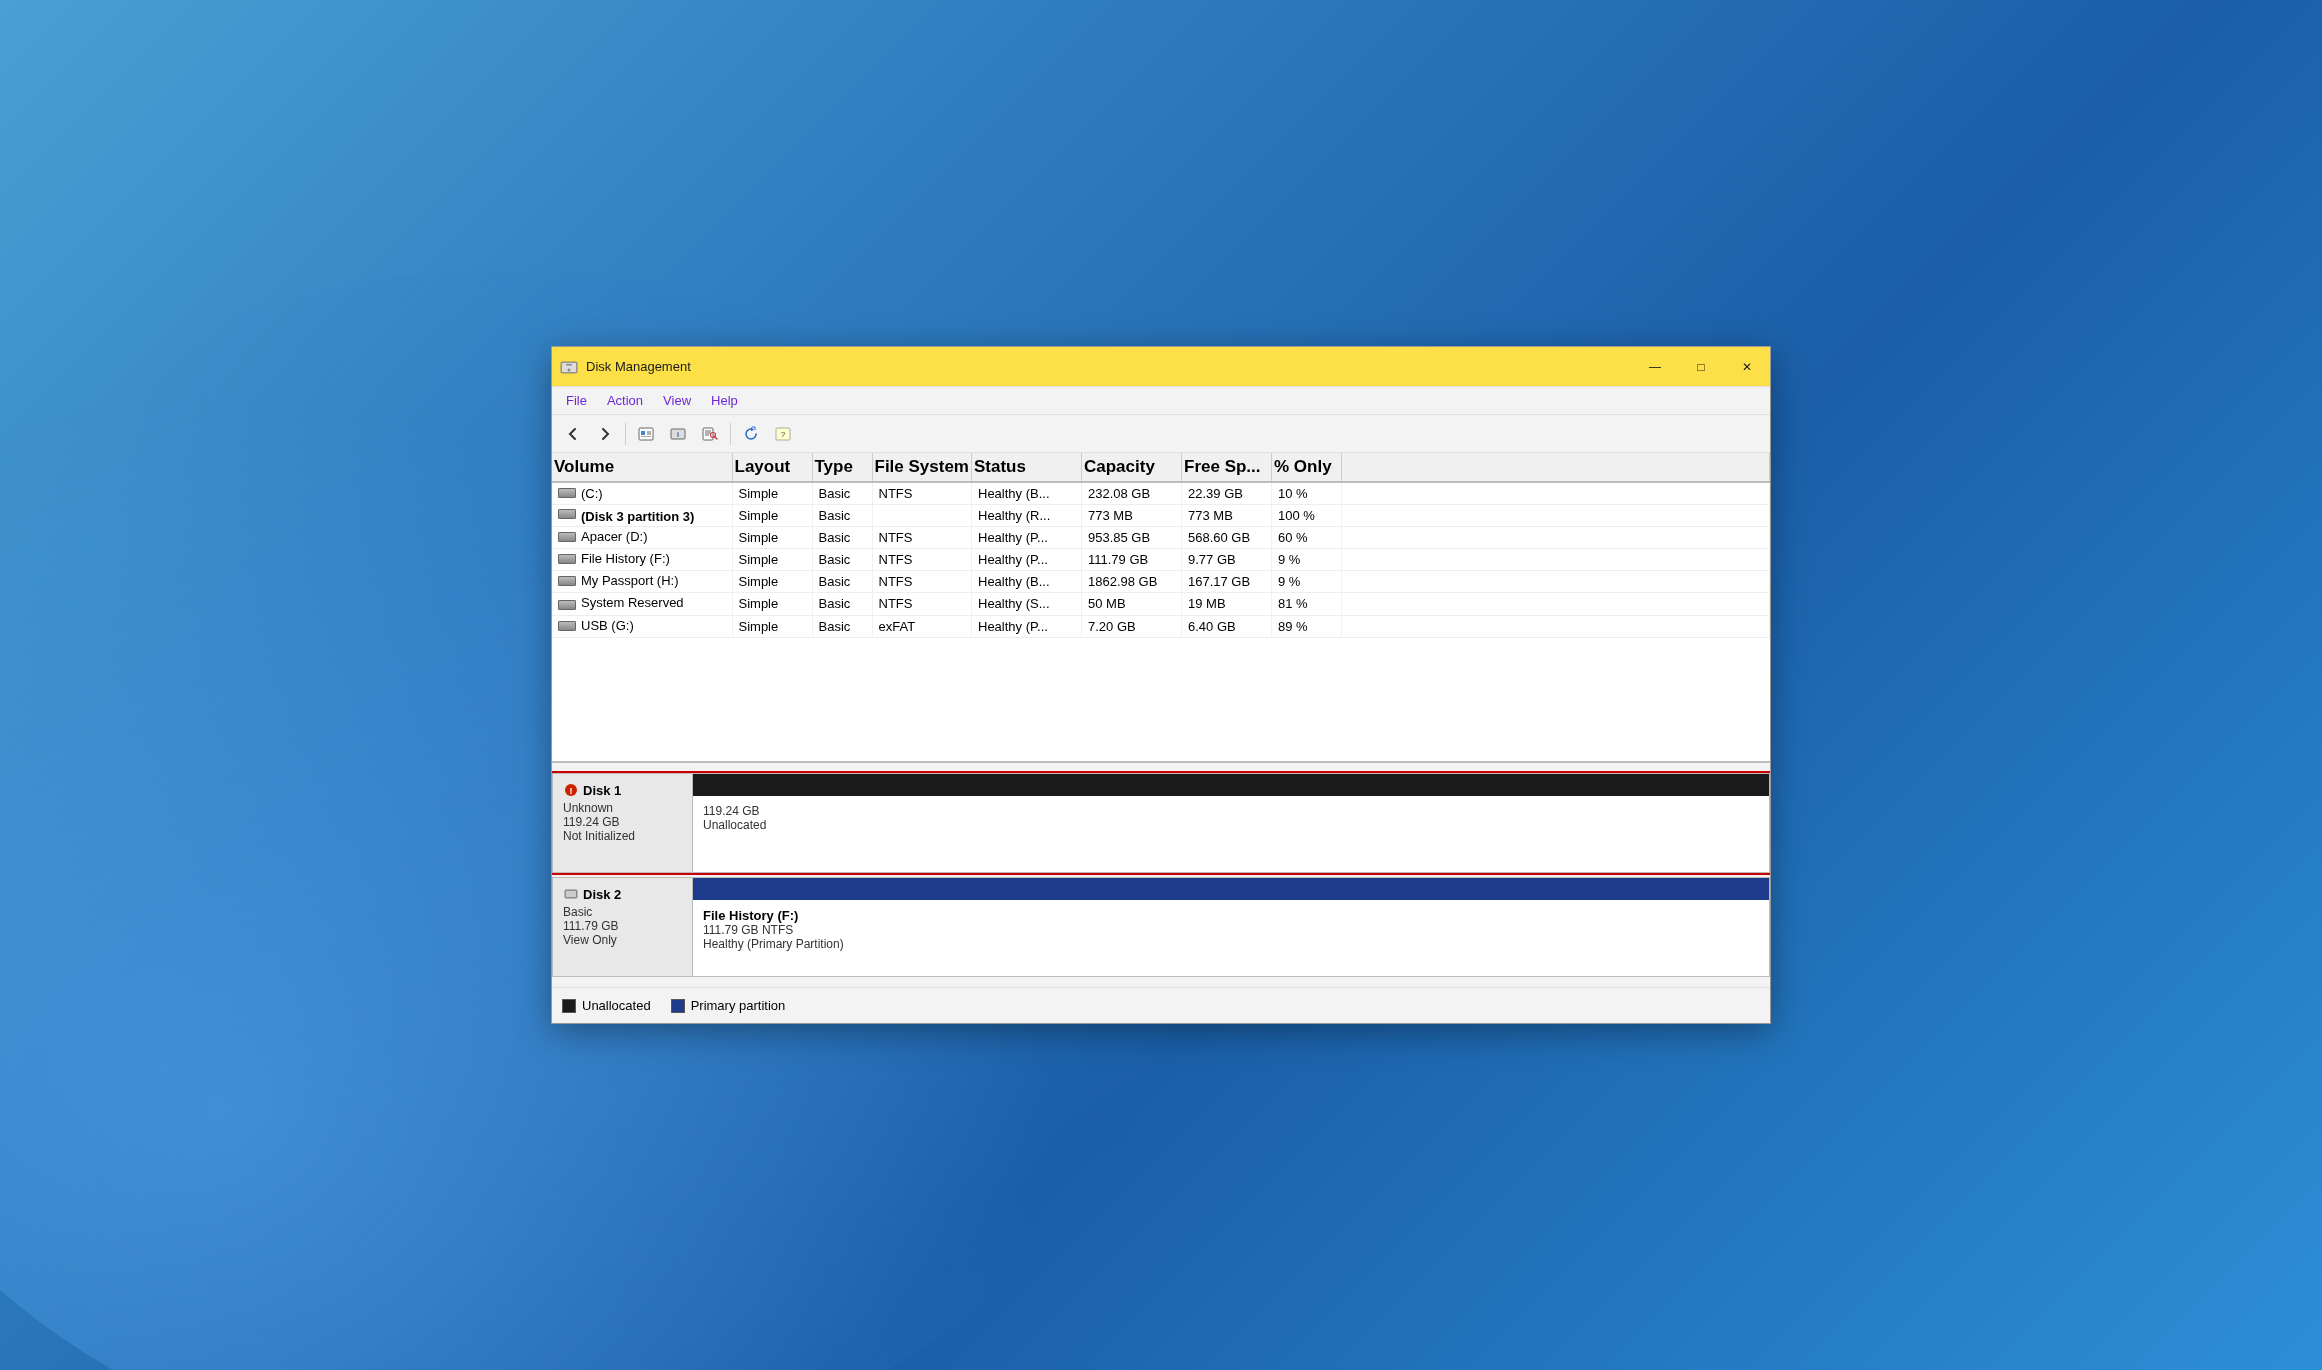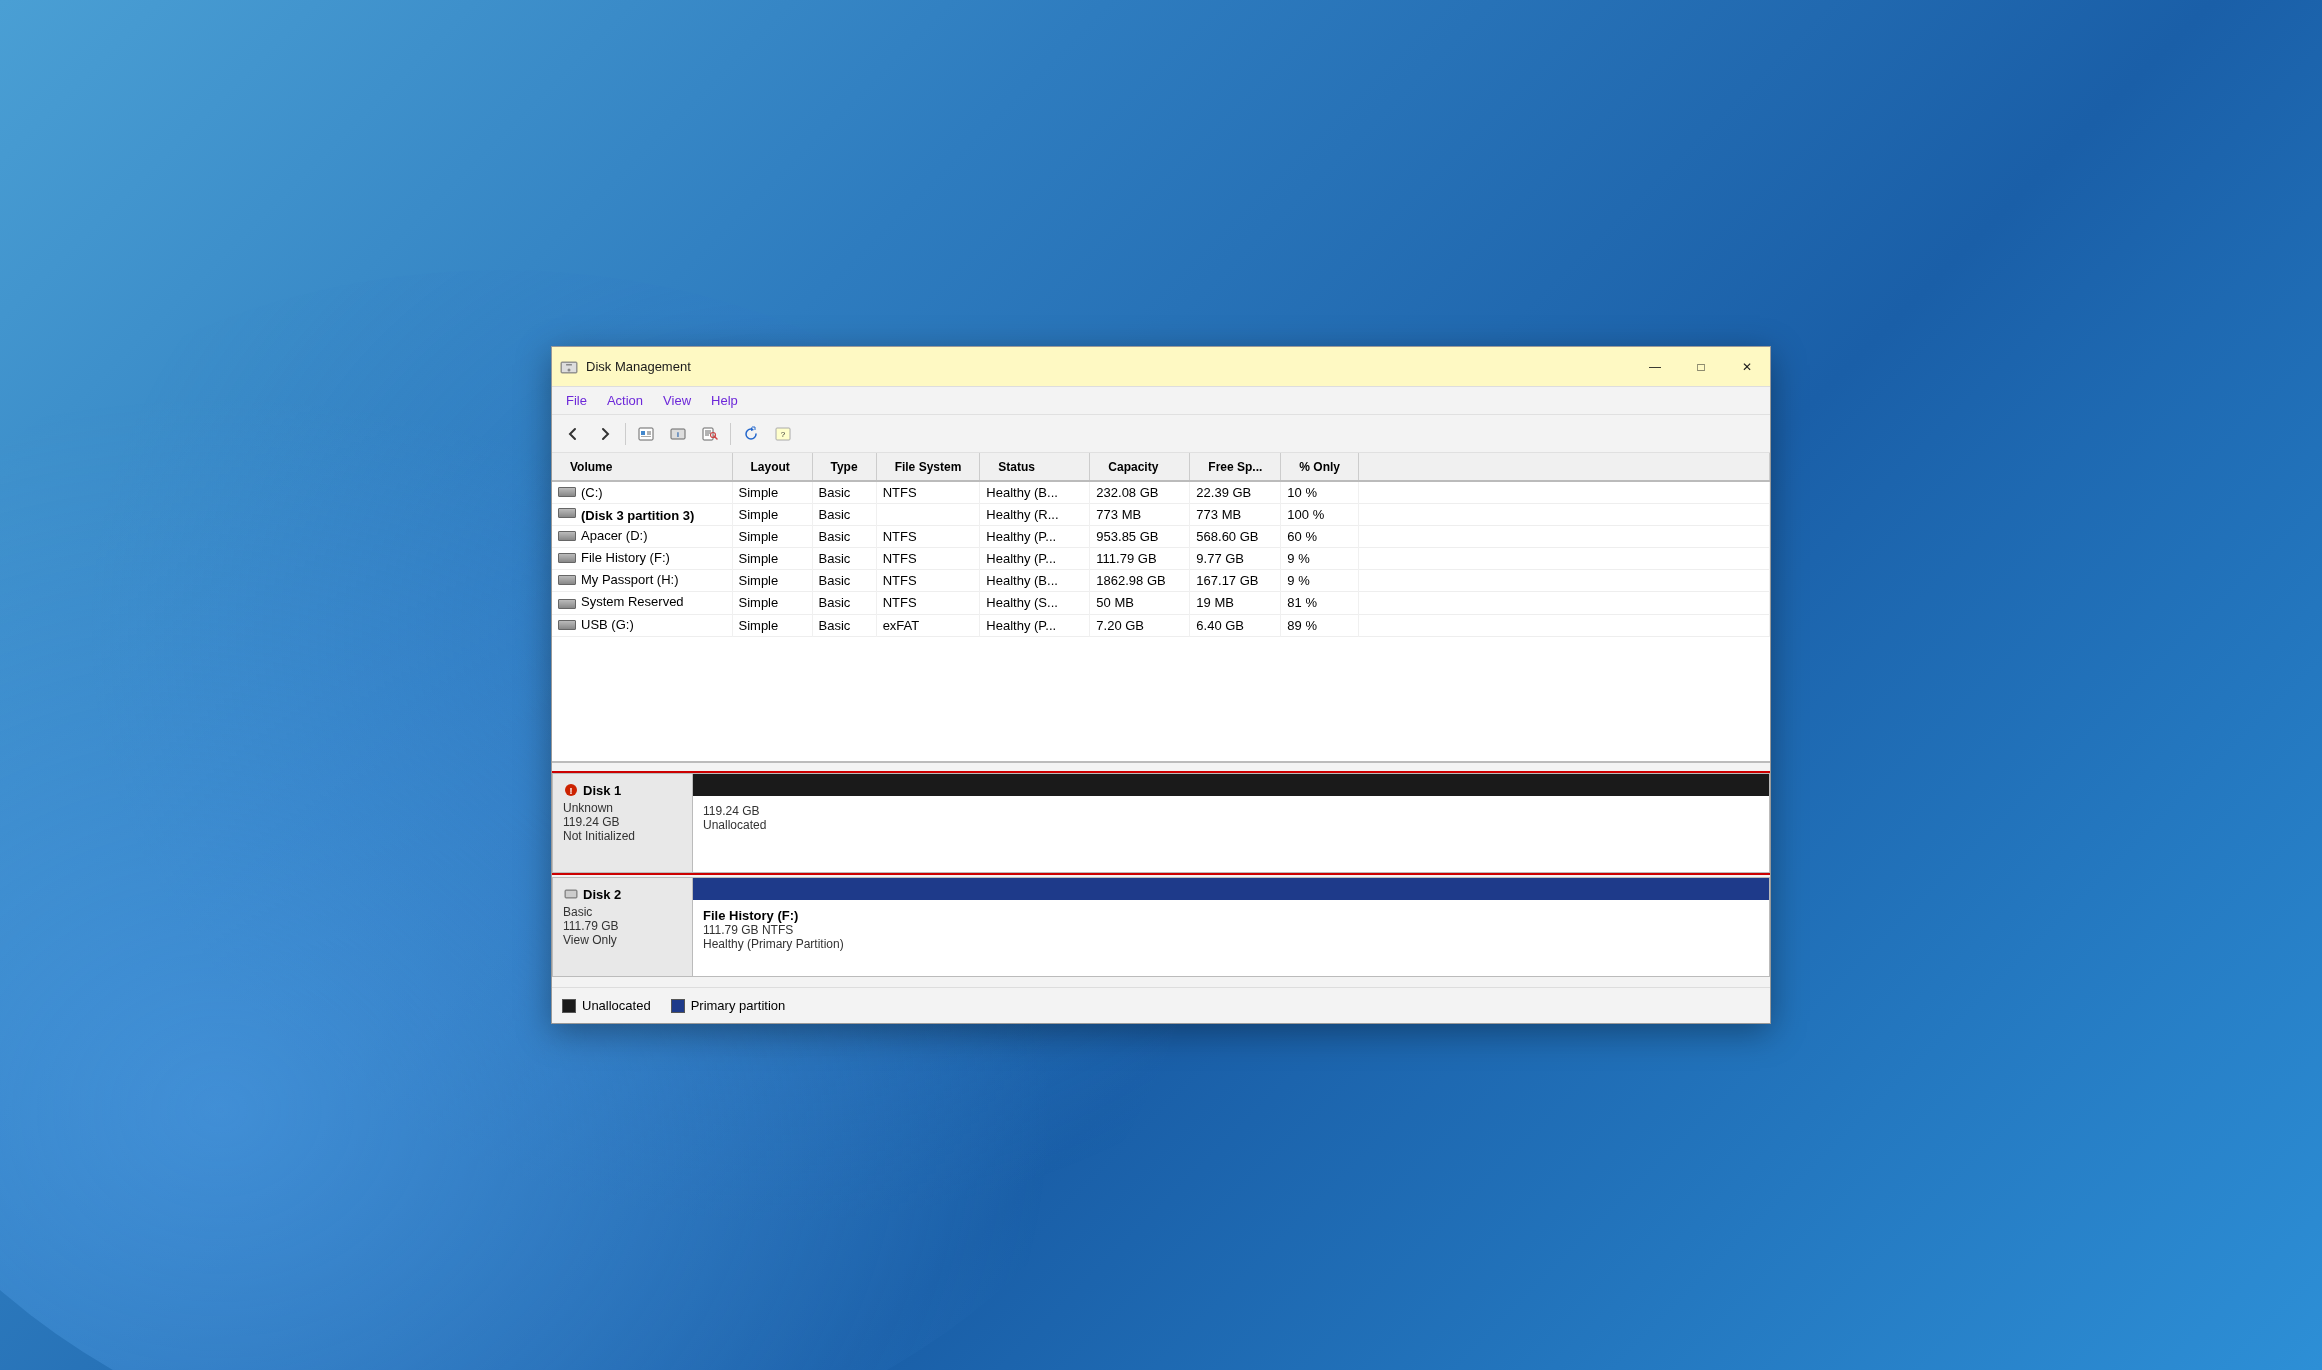--- a/index.html
+++ b/index.html
@@ -33,21 +33,21 @@
       border: 1px solid #999;
       box-shadow: 0 8px 32px rgba(0,0,0,0.35);
       display: flex;
       flex-direction: column;
       position: relative;
     }
 
     
     .title-bar {
       height: 40px;
-      background: #fef9c3;
+      background: #fde047;
       display: flex;
       align-items: center;
       padding: 0 0 0 8px;
       border-bottom: 1px solid #ddd;
       flex-shrink: 0;
     }
     .title-bar-icon {
       width: 18px;
       height: 18px;
       margin-right: 8px;
@@ -140,25 +140,25 @@
       width: 100%;
       border-collapse: collapse;
       font-size: 13px;
     }
     .volume-table thead tr {
       background: #f0f0f0;
       height: 28px;
     }
     .volume-table thead th {
       text-align: left;
-      padding: 4px 18px;
+      padding: 4px 2px;
       border-right: 1px solid #ccc;
       border-bottom: 2px solid #bbb;
       font-weight: 600;
-      font-size: 12px;
+      font-size: 17px;
       white-space: nowrap;
       margin-left: 23px;
     }
     .volume-table tbody tr {
       height: 22px;
       border-bottom: 1px solid #eee;
     }
     .volume-table tbody td {
       padding: 2px 6px;
       white-space: nowrap;

